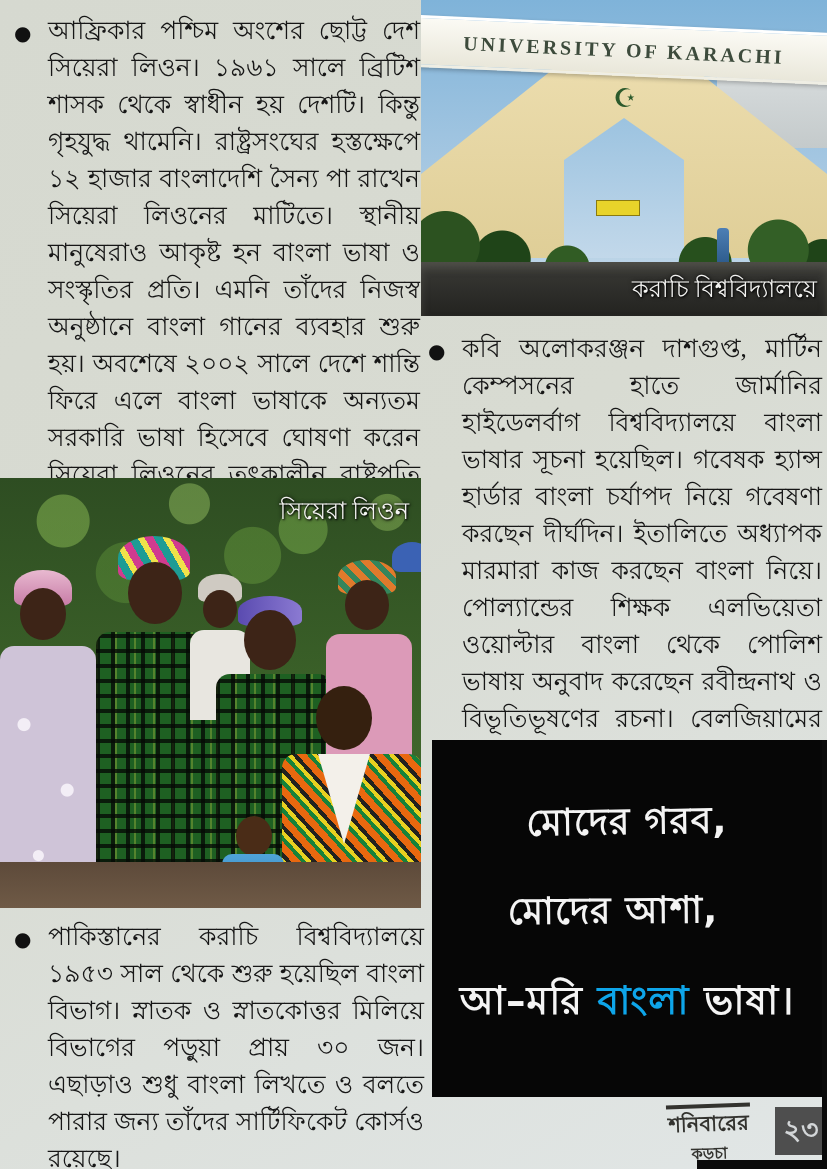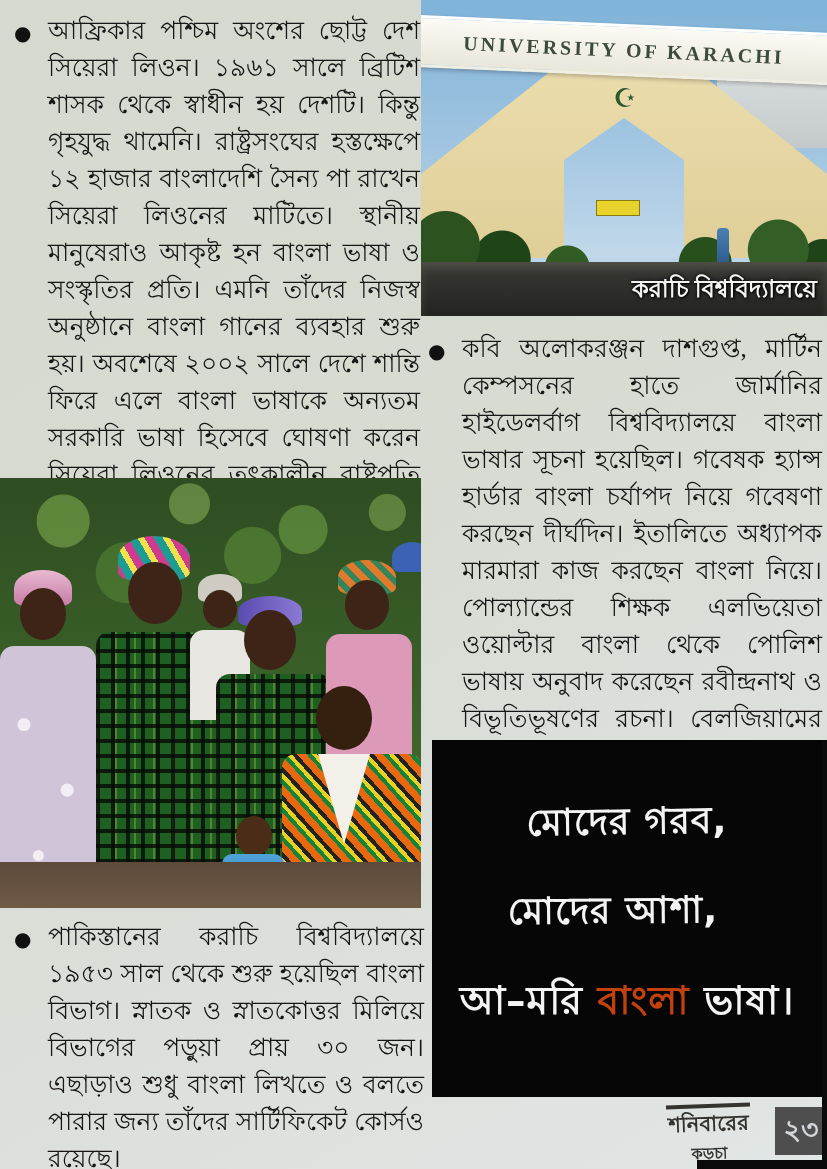--- a/index.html
+++ b/index.html
@@ -81,21 +81,21 @@
     position:absolute;left:0;top:262px;width:406px;height:54px;
     background:linear-gradient(#3a3a36,#232320);
     box-shadow:inset 0 6px 8px rgba(120,120,110,.35);
   }
   .k-guard{
     position:absolute;left:296px;top:228px;width:12px;height:34px;
     background:linear-gradient(#4d7fb5,#2f5d8e);border-radius:4px 4px 0 0;
   }
   .photo-caption{
     position:absolute;color:#f4f4f2;
-    font-size:24px;font-weight:bold;
+    font-size:24px;font-weight:normal;
     text-shadow:1px 1px 2px #000,0 0 4px #000;
     white-space:nowrap;
   }
   .k-caption{right:10px;bottom:6px;}
 
   
   .sierra{
     position:absolute;left:0;top:478px;width:421px;height:430px;
     background:
       radial-gradient(circle at 15% 10%,rgba(150,200,90,.45) 0 26px,transparent 27px),
@@ -140,21 +140,21 @@
   
   .quote{
     position:absolute;left:432px;top:740px;width:390px;height:357px;
     background:#060606;color:#f4f4f4;
     font-family:"DejaVu Sans",sans-serif;font-weight:bold;
   }
   .q-line{font-size:37px;text-align:center;letter-spacing:1px;}
   .q1{margin-top:52px;transform:rotate(-.8deg);}
   .q2{margin-top:26px;transform:rotate(-.5deg) translateX(-14px);}
   .q3{margin-top:26px;font-size:39px;}
-  .q-red{color:#c2410c;margin-top:20px;}
+  .q-red{color:#0ea5e9;margin-top:20px;}
   .q-attr{
     margin-top:16px;text-align:right;padding-right:46px;
     font-size:22px;letter-spacing:1px;
   }
   
   .logo{
     position:absolute;left:650px;top:1104px;width:118px;
     text-align:center;color:#33332f;
     font-family:"DejaVu Sans",sans-serif;font-weight:bold;
     transform:rotate(-2deg);
@@ -225,20 +225,21 @@
 
     <div class="wrap" style="left:392px;top:64px;width:40px;height:30px;background:#3b62b4;"></div>
 
     <div class="head" style="left:316px;top:208px;width:56px;height:64px;background:#35200f;"></div>
     <div class="torso zigzag" style="left:282px;top:276px;width:140px;height:154px;"></div>
     <div class="lace" style="left:318px;top:276px;width:52px;height:90px;"></div>
 
     <div class="head" style="left:236px;top:338px;width:36px;height:40px;background:#4a2c17;"></div>
     <div class="torso" style="left:222px;top:376px;width:62px;height:54px;background:linear-gradient(#4fa3d8,#2d7fb8);border-radius:10px;"></div>
     <div class="s-ground"></div>
+    <div class="photo-caption s-caption">সিয়েরা লিওন</div>
   </div>
 
   <div class="article a3">
     <span class="bullet">●</span>
     <p>পাকিস্তানের করাচি বিশ্ববিদ্যালয়ে ১৯৫৩ সাল থেকে শুরু হয়েছিল বাংলা বিভাগ। স্নাতক ও স্নাতকোত্তর মিলিয়ে বিভাগের পড়ুয়া প্রায় ৩০ জন। এছাড়াও শুধু বাংলা লিখতে ও বলতে পারার জন্য তাঁদের সার্টিফিকেট কোর্সও রয়েছে।</p>
   </div>
 
   <div class="quote">
     <div class="q-line q1">মোদের গরব,</div>
     <div class="q-line q2">মোদের আশা,</div>

